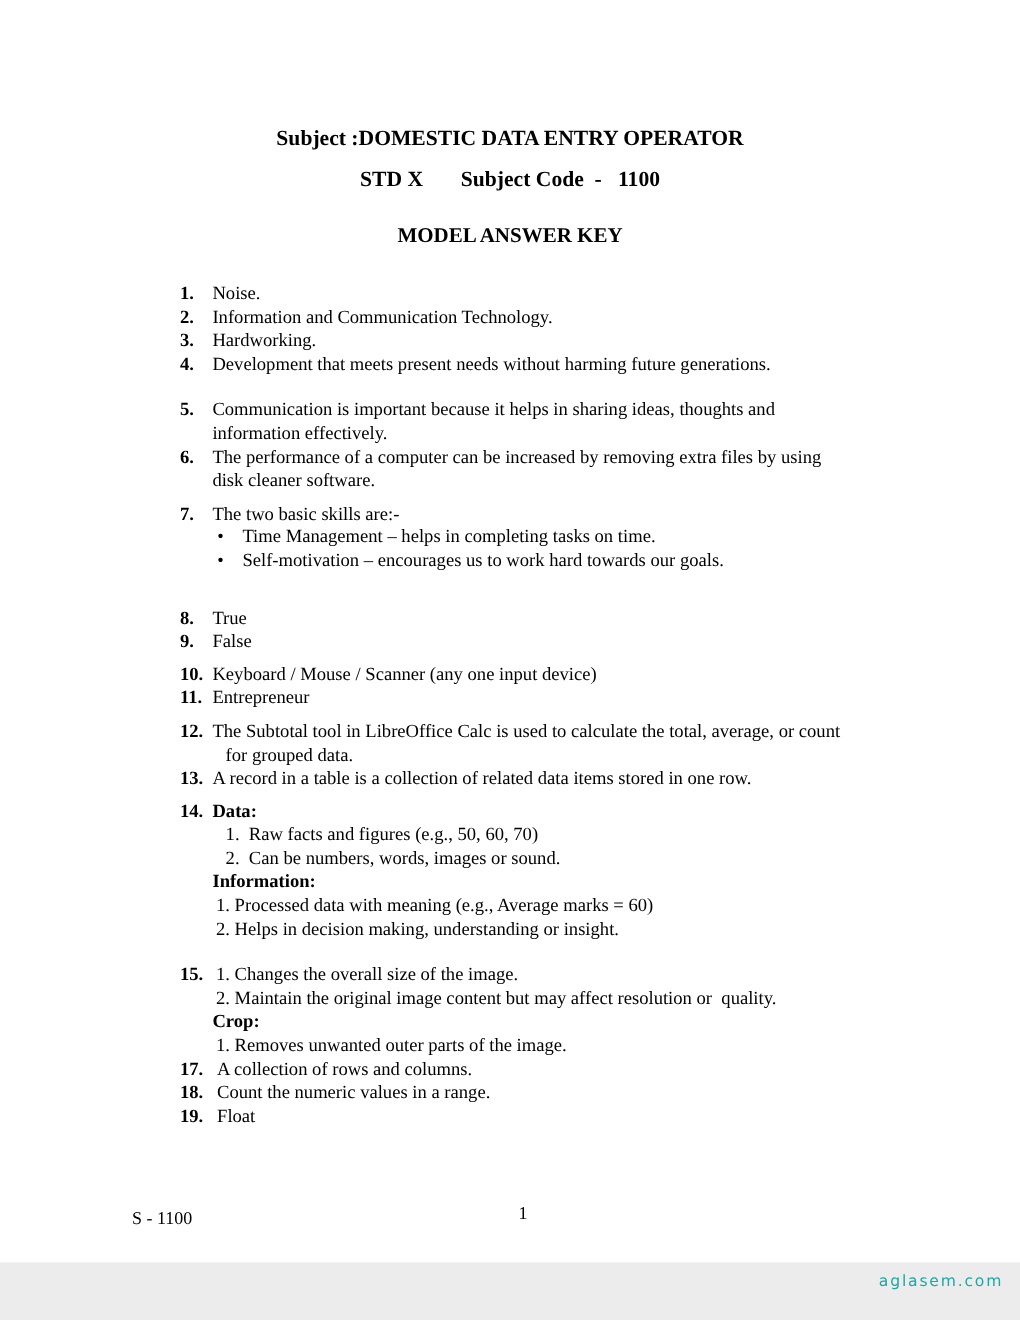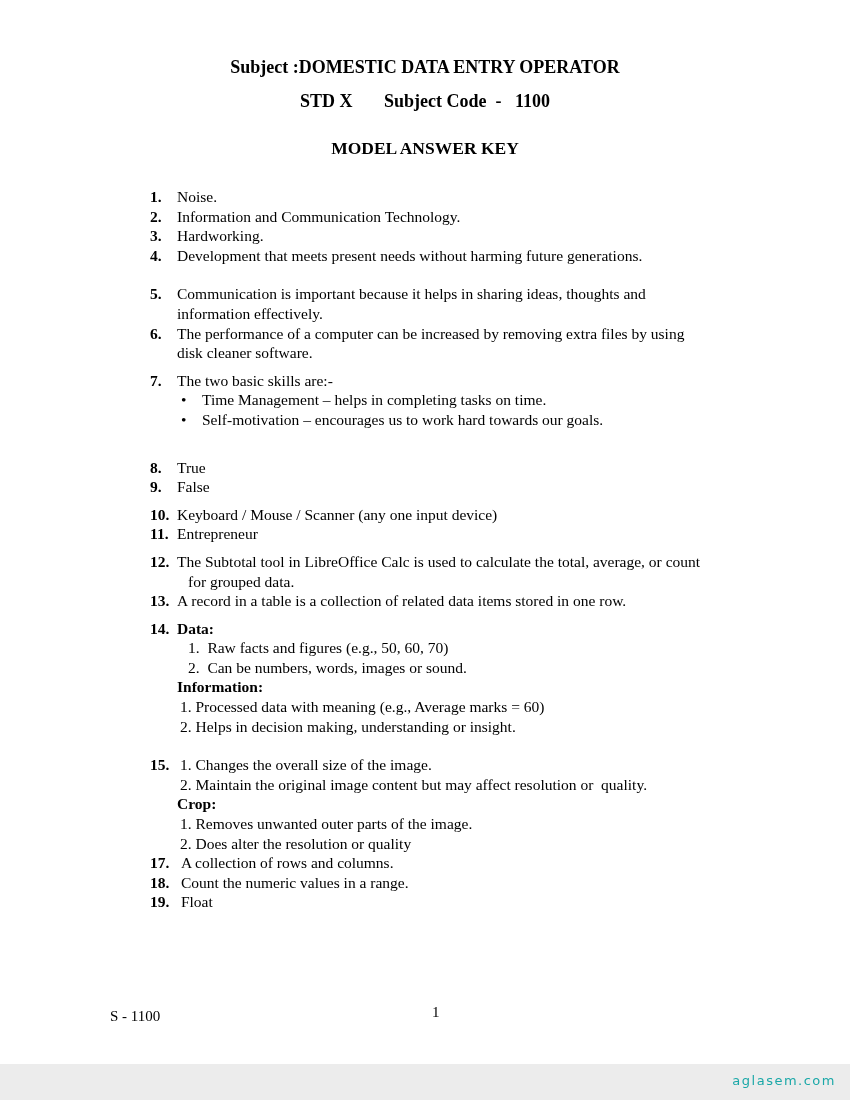--- a/index.html
+++ b/index.html
@@ -7,21 +7,21 @@
   body {
     width: 850px; height: 1100px;
     background: #ffffff;
     font-family: "Liberation Serif", serif;
     color: #000000;
     position: relative;
     overflow: hidden;
   }
   .page { position: absolute; inset: 0; }
 
-  .header { text-align: center; padding-top: 56px; font-weight: bold; }
+  .header { text-align: center; padding-top: 104px; font-weight: bold; }
   .header div { white-space: pre; }
   .h1 { font-size: 18px; line-height: 22px; }
   .h2 { font-size: 18px; line-height: 22px; margin-top: 12px; }
   .h3 { font-size: 17.5px; line-height: 22px; margin-top: 25px; }
 
   .answers {
     margin: 28px 0 0 150px;
     width: 650px;
     font-size: 15.5px;
     line-height: 19.6px;
@@ -43,21 +43,21 @@
   .footer-left {
     position: absolute; left: 110px; top: 1008px;
     font-size: 15px;
   }
   .footer-page {
     position: absolute; left: 432px; top: 1004px;
     font-size: 15px;
   }
   .watermark-bar {
     position: absolute; left: 0; right: 0; bottom: 0;
-    height: 36px;
+    height: 48px;
   }
   .watermark {
     position: absolute; right: 14px; top: 9px;
     font-family: "DejaVu Sans", sans-serif;
     font-size: 13px;
     letter-spacing: 1.5px;
   }
 </style>
 </head>
 <body>
@@ -165,21 +165,20 @@
           <div class="blk sub">2. Helps in decision making, understanding or insight.</div>
         </div>
       </div>
       <div class="answer gap-md">
         <span class="num">15.</span>
         <div class="content">
           <div class="blk sub">1. Changes the overall size of the image.</div>
           <div class="blk sub">2. Maintain the original image content but may affect resolution or  quality.</div>
           <div class="blk bold">Crop:</div>
           <div class="blk sub">1. Removes unwanted outer parts of the image.</div>
-          <div class="blk sub">2. Does alter the resolution or quality</div>
         </div>
       </div>
       <div class="answer gap-none">
         <span class="num">17.</span>
         <div class="content">
           <div class="blk text"> A collection of rows and columns.</div>
         </div>
       </div>
       <div class="answer gap-none">
         <span class="num">18.</span>

